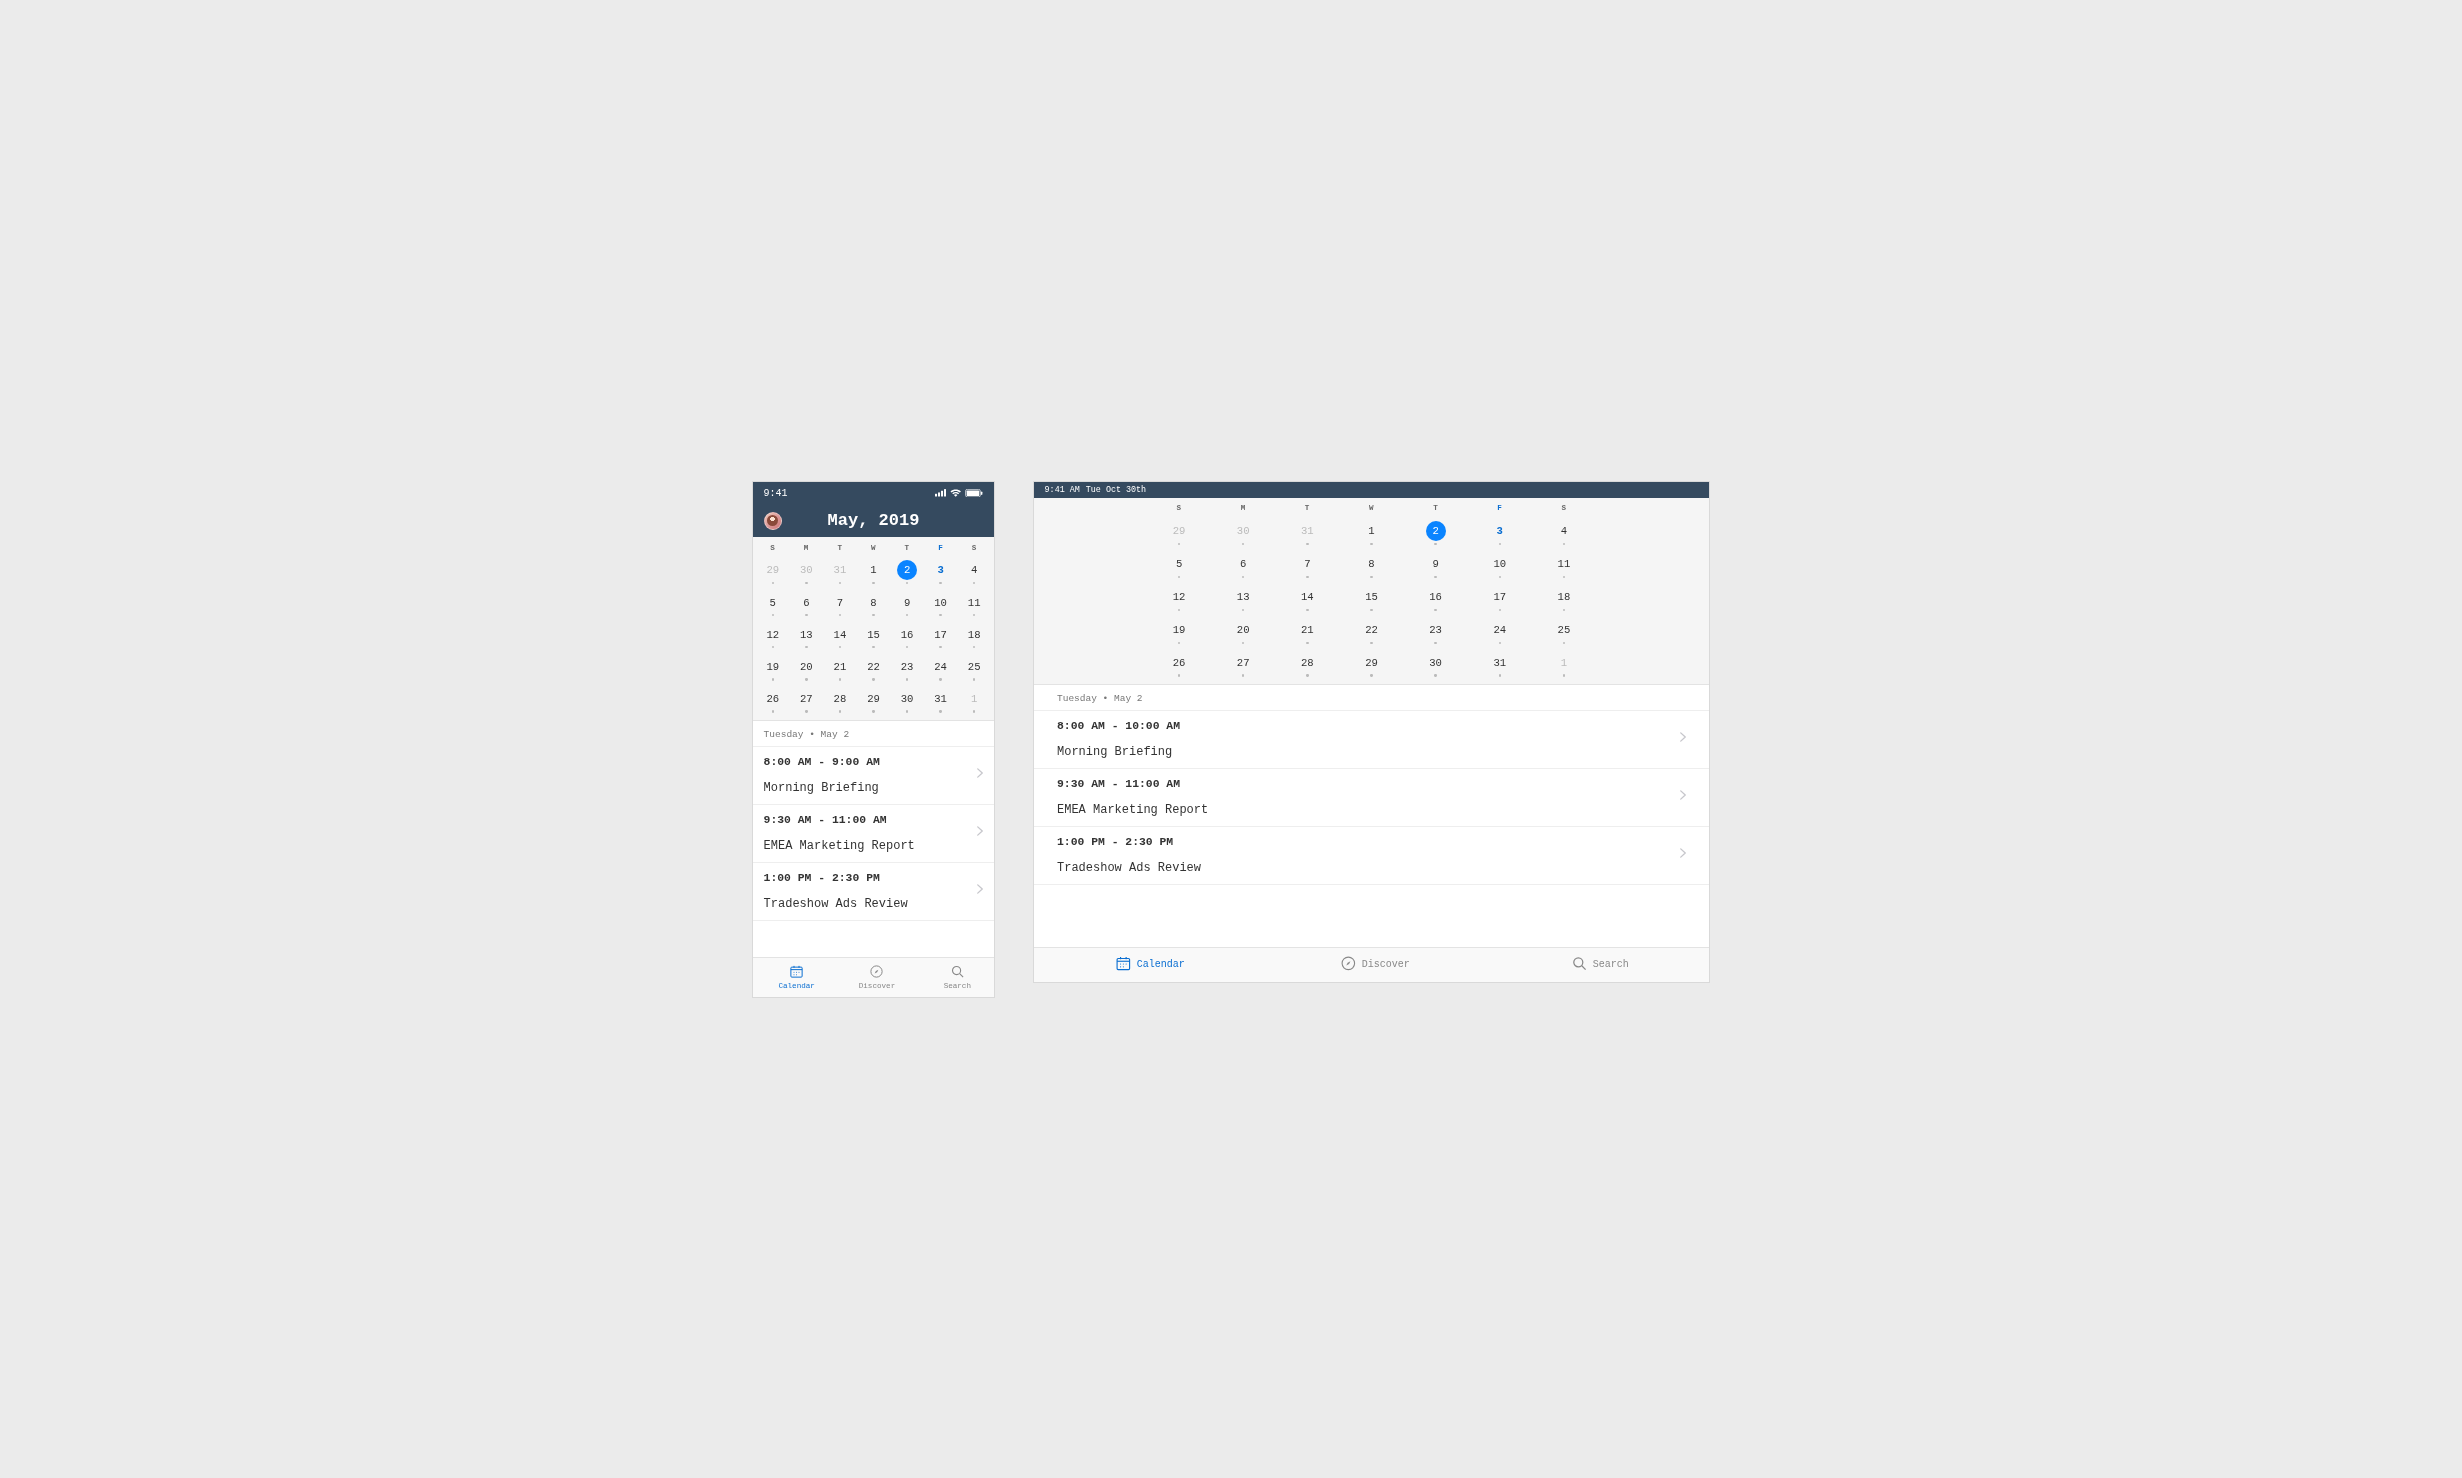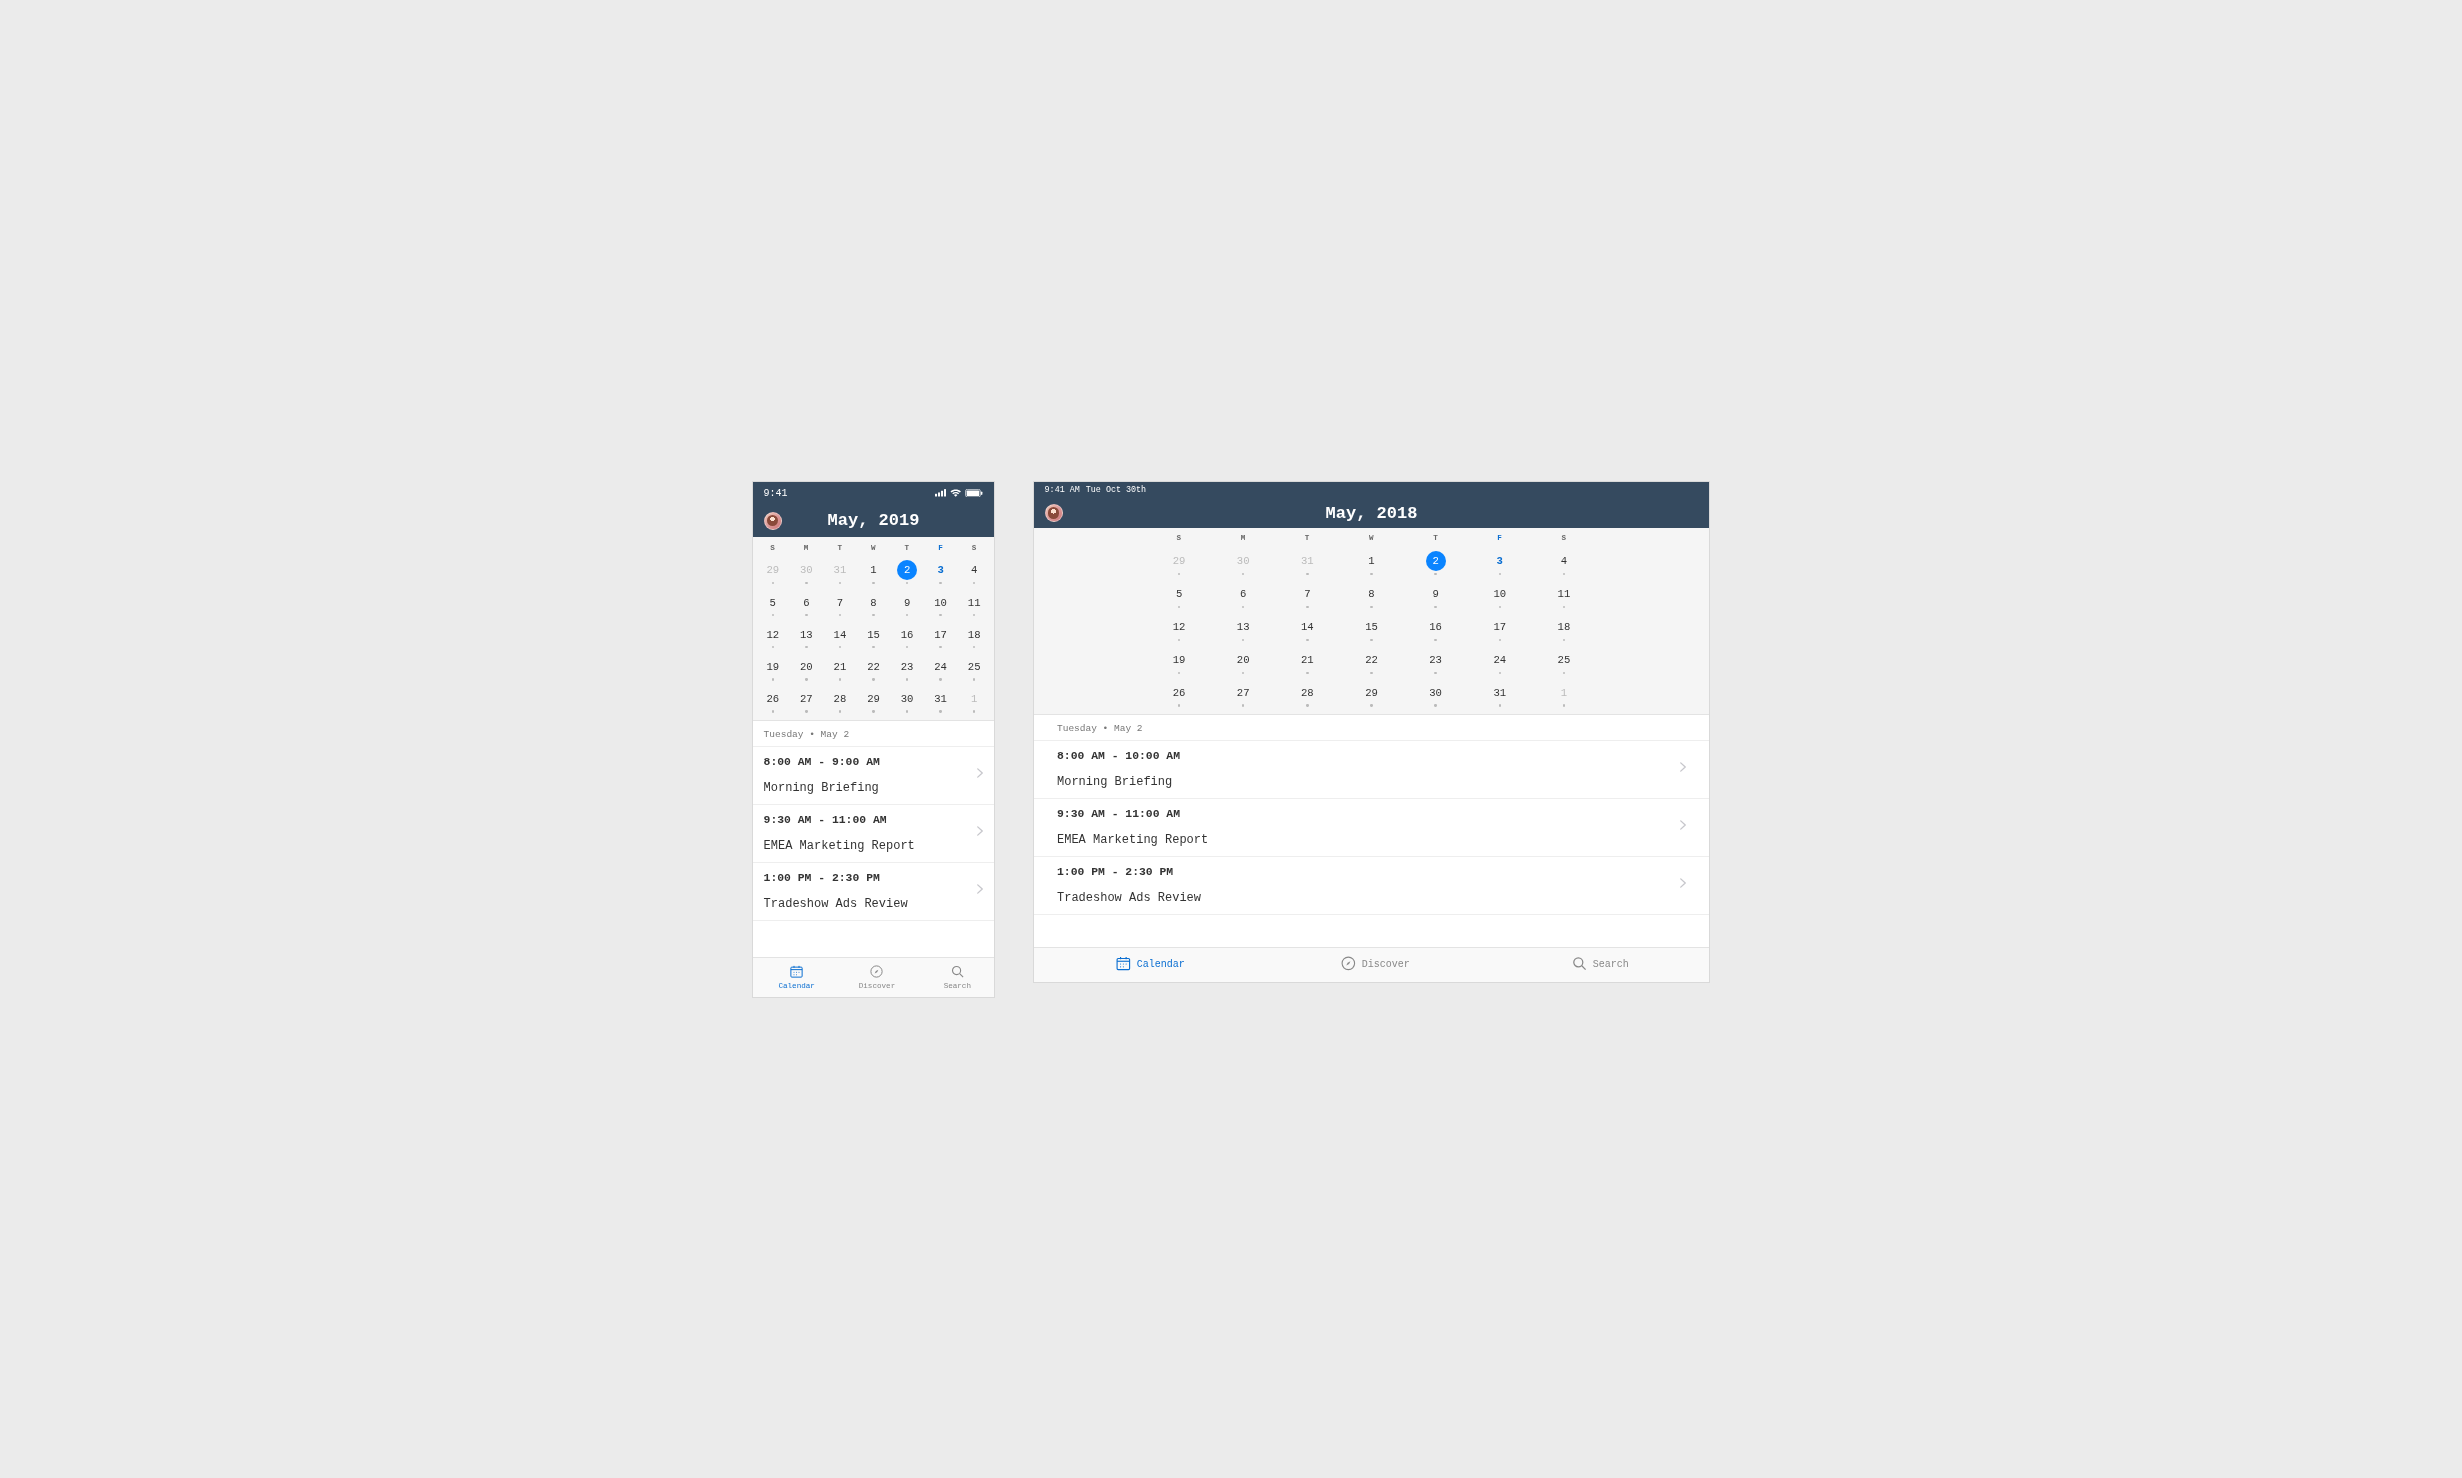--- a/index.html
+++ b/index.html
@@ -321,24 +321,20 @@
             <path d="M8 11 L5.5 8.5 C6.9 7.3 9.1 7.3 10.5 8.5 Z M3 6 C5.8 3.5 10.2 3.5 13 6 L11.5 7.5 C9.5 5.7 6.5 5.7 4.5 7.5 Z M0.5 3.5 C4.7 -0.2 11.3 -0.2 15.5 3.5 L14 5 C10.6 2 5.4 2 2 5 Z" fill="#fff"></path>
           </svg>
         <span>100%</span>
         <svg width="16.7" height="7.6" viewBox="0 0 25 12">
             <rect x="0.5" y="0.5" width="21" height="11" rx="2.5" fill="none" stroke="#fff"></rect>
             <rect x="2" y="2" width="18" height="8" rx="1.2" fill="#fff"></rect>
             <rect x="22.5" y="3.5" width="2" height="5" rx="1" fill="#fff"></rect>
           </svg>
       </span>
     </div>
-    <div class="header">
-      <div class="avatar"></div>
-      <div class="header-title">May, 2018</div>
-    </div>
 
     <div class="cal-wrap" style="background:#f5f5f5; border-bottom:0.8px solid #e3e3e3;">
       <div class="cal" style="border-bottom:none;">
         <div class="cal-head" id="tablet-cal-head">
             <div>S</div>
             <div>M</div>
             <div>T</div>
             <div>W</div>
             <div>T</div>
             <div class="accent">F</div>

